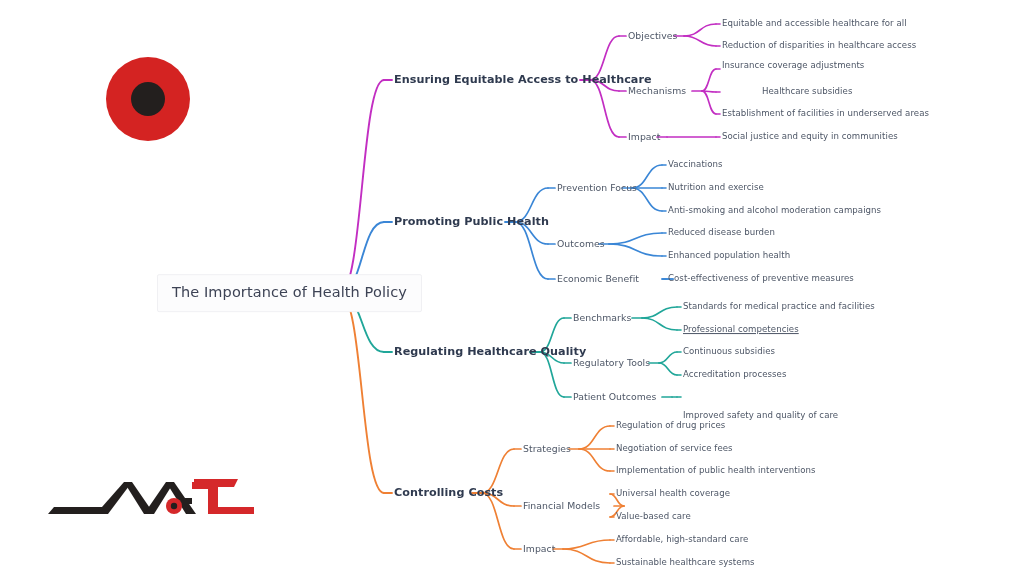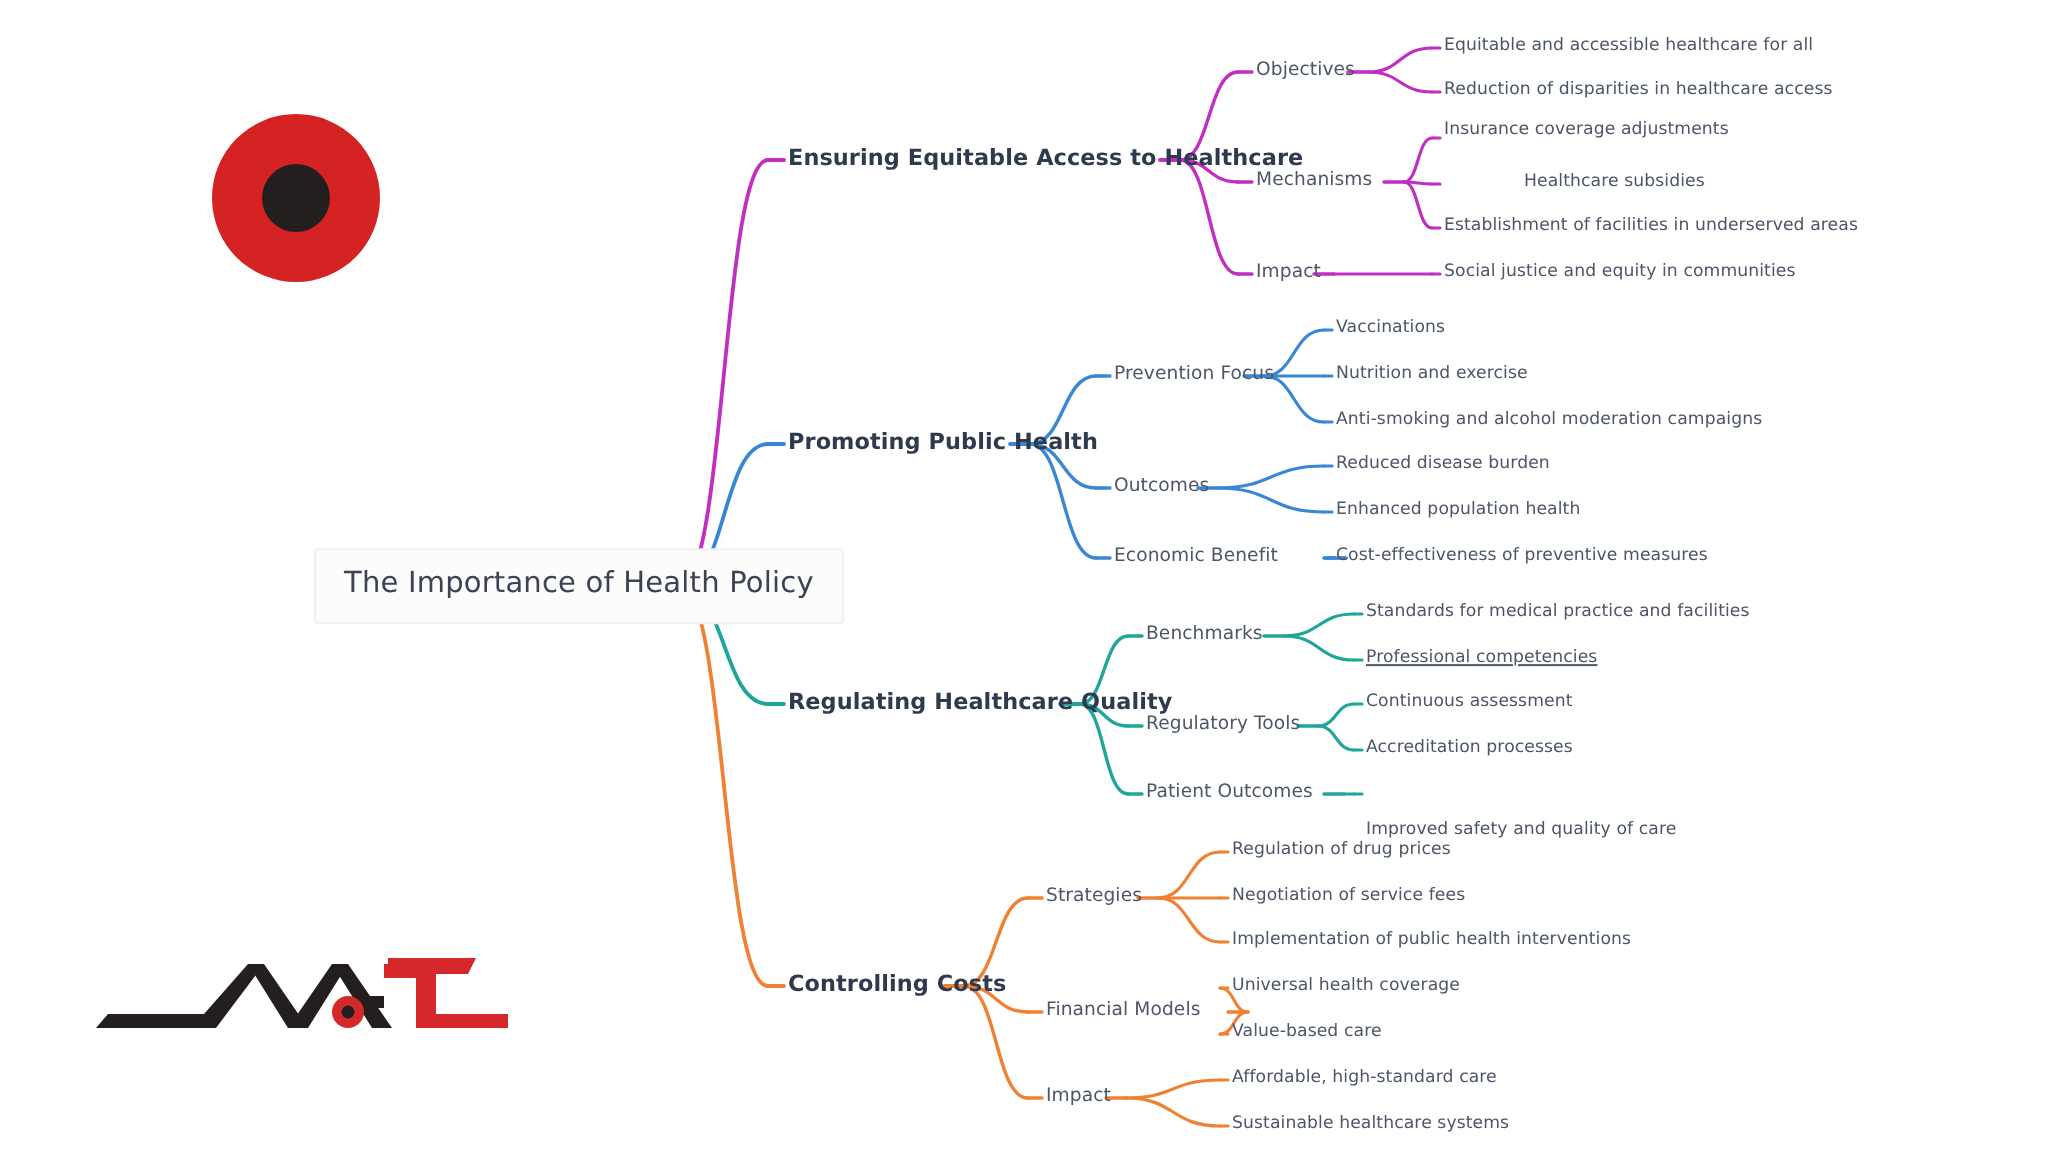--- a/index.html
+++ b/index.html
@@ -246,21 +246,21 @@
       <div class="node sub" style="left: 557px; top: 244px;">Outcomes</div>
       <div class="node leaf" style="left: 668px; top: 233px;">Reduced disease burden</div>
       <div class="node leaf" style="left: 668px; top: 256px;">Enhanced population health</div>
       <div class="node sub" style="left: 557px; top: 279px;">Economic Benefit</div>
       <div class="node leaf" style="left: 668px; top: 279px;">Cost-effectiveness of preventive measures</div>
       <div class="node branch" style="left: 394px; top: 352px;">Regulating Healthcare Quality</div>
       <div class="node sub" style="left: 573px; top: 318px;">Benchmarks</div>
       <div class="node leaf" style="left: 683px; top: 307px;">Standards for medical practice and facilities</div>
       <div class="node leaf" style="left: 683px; top: 330px; text-decoration: underline;">Professional competencies</div>
       <div class="node sub" style="left: 573px; top: 363px;">Regulatory Tools</div>
-      <div class="node leaf" style="left: 683px; top: 352px;">Continuous assessment</div>
+      <div class="node leaf" style="left: 683px; top: 352px;">Continuous subsidies</div>
       <div class="node leaf" style="left: 683px; top: 375px;">Accreditation processes</div>
       <div class="node sub" style="left: 573px; top: 397px; text-align: right;">Patient Outcomes</div>
       <div class="node leaf" style="left: 683px; top: 416px;">Improved safety and quality of care</div>
       <div class="node branch" style="left: 394px; top: 493px;">Controlling Costs</div>
       <div class="node sub" style="left: 523px; top: 449px;">Strategies</div>
       <div class="node leaf" style="left: 616px; top: 426px;">Regulation of drug prices</div>
       <div class="node leaf" style="left: 616px; top: 449px;">Negotiation of service fees</div>
       <div class="node leaf" style="left: 616px; top: 471px;">Implementation of public health interventions</div>
       <div class="node sub" style="left: 523px; top: 506px;">Financial Models</div>
       <div class="node leaf" style="left: 616px; top: 494px;">Universal health coverage</div>

